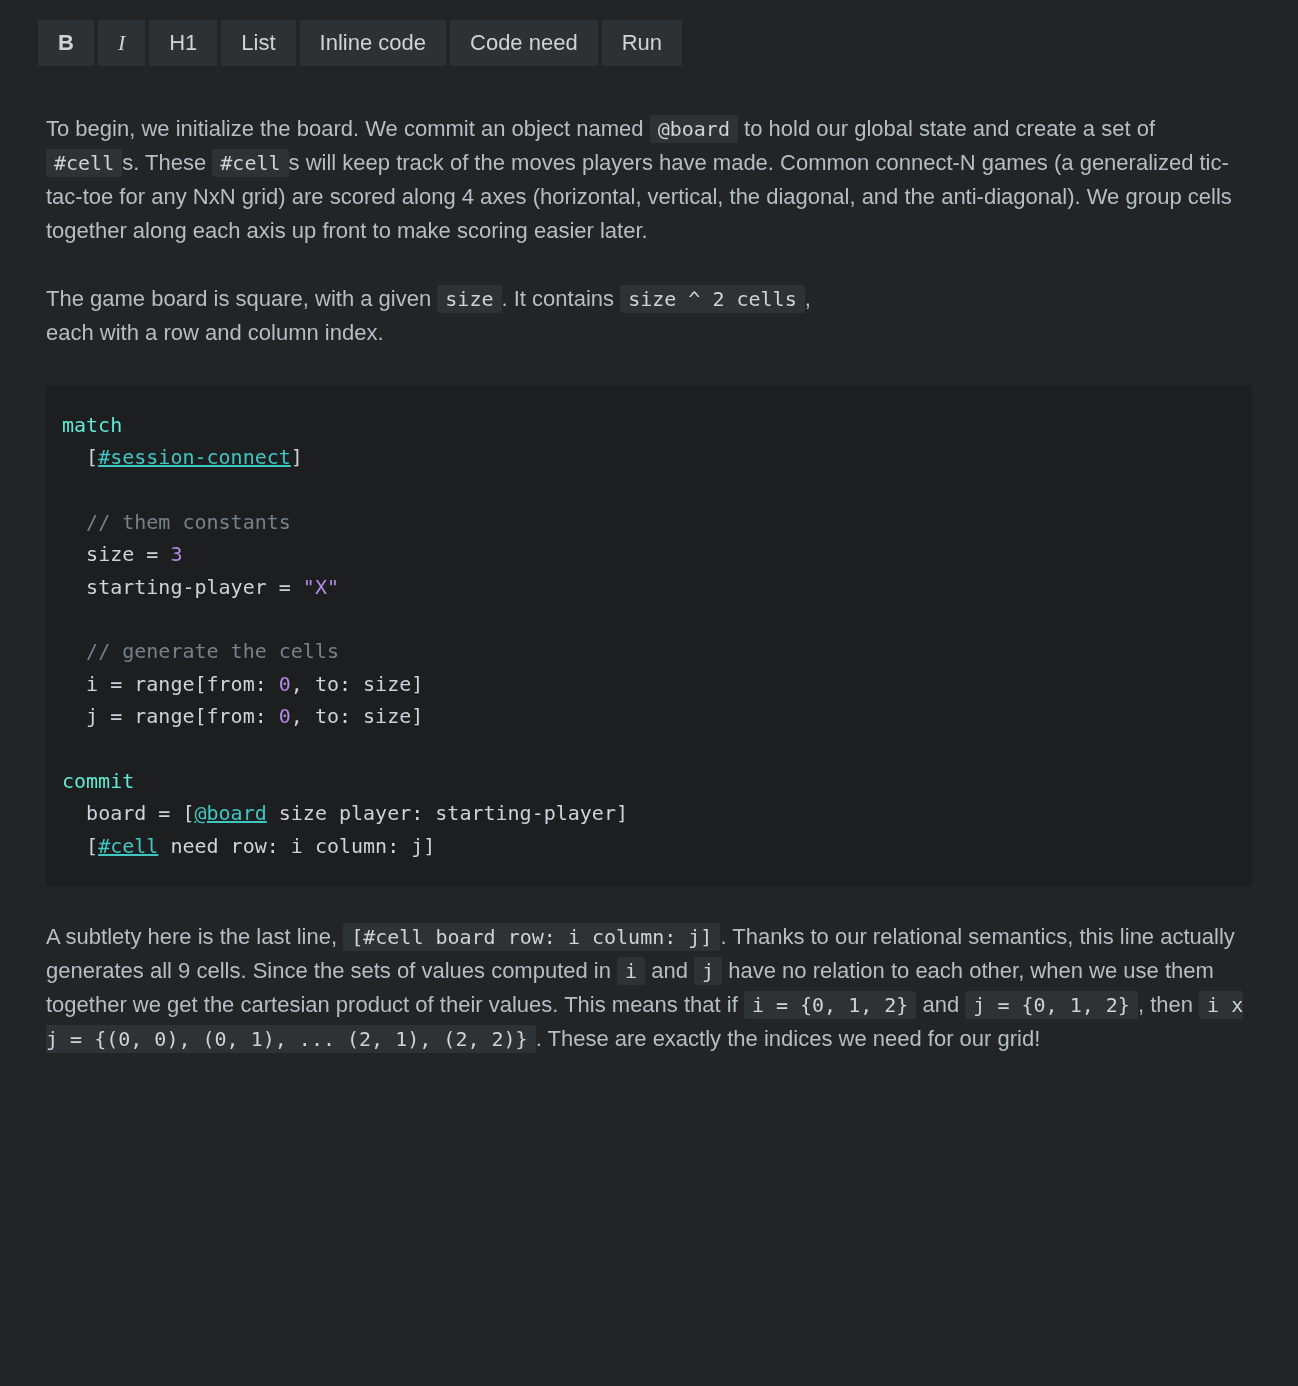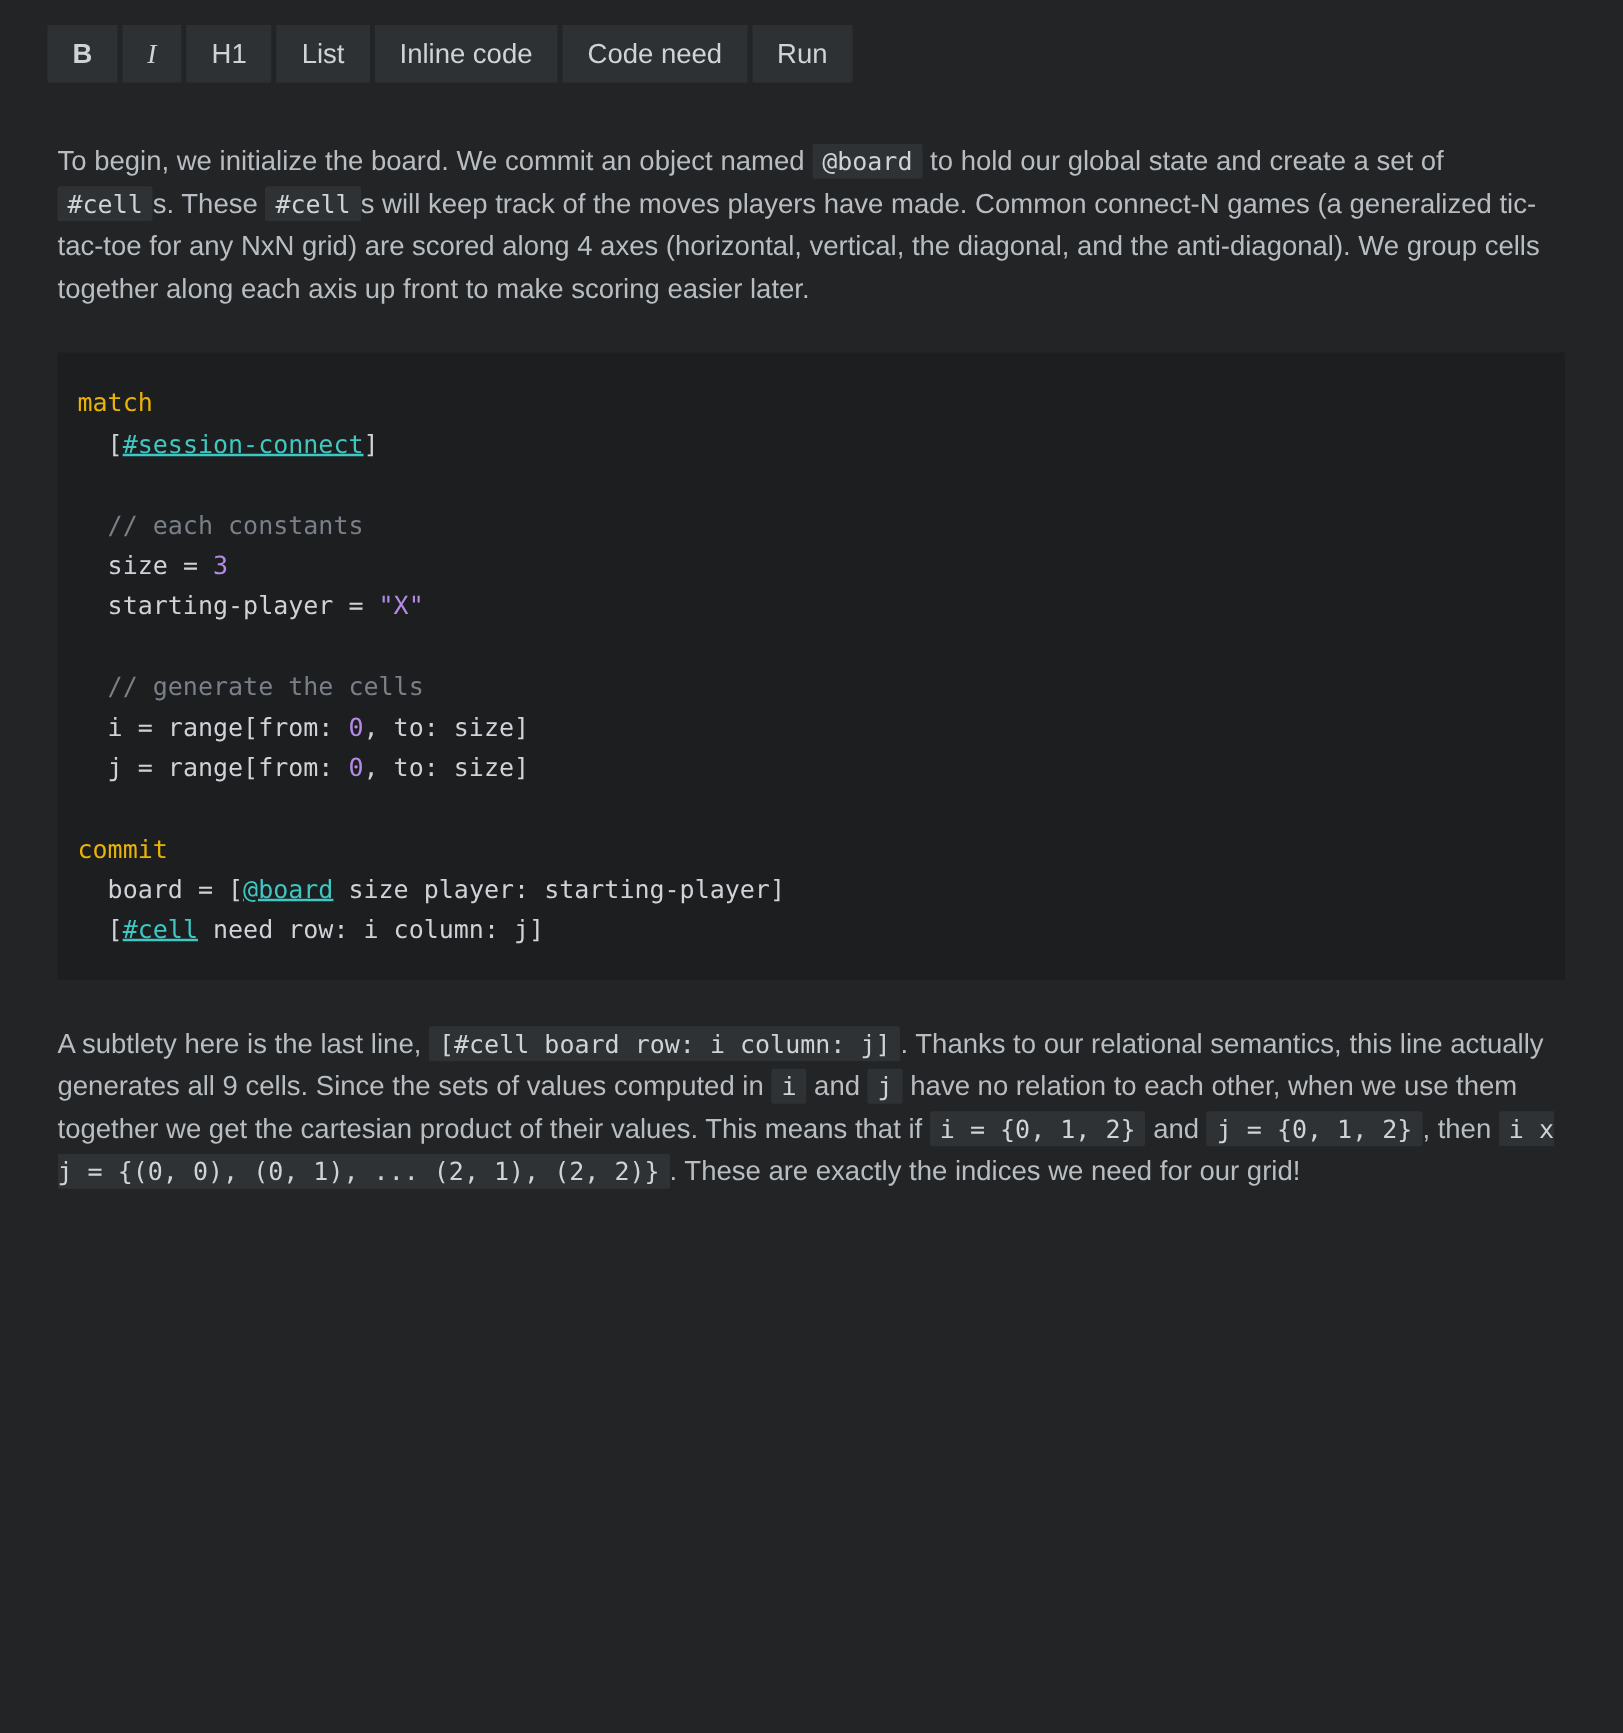--- a/index.html
+++ b/index.html
@@ -48,21 +48,21 @@
   background: #1c1e20;
   padding: 24px 16px 24px 16px;
   margin: 14px 0 34px 0;
   font-family: ui-monospace, SFMono-Regular, Menlo, Consolas, monospace;
   font-size: 20px;
   line-height: 1.62;
   white-space: pre;
   overflow: hidden;
   color: #cfd3d7;
 }
-.tok-kw   { color: #eab308; }
+.tok-kw   { color: #5eead4; }
 .tok-tag  { color: #3fc7c2; text-decoration: underline; }
 .tok-op   { color: #cfd3d7; }
 .tok-num  { color: #b48ae6; }
 .tok-str  { color: #b48ae6; }
 .tok-cmt  { color: #7a8088; }
 .tok-id   { color: #cfd3d7; }
 .tok-attr { color: #cfd3d7; margin-top: 18px; }
 </style>
 </head>
 <body>
@@ -76,25 +76,29 @@
     <button>List</button>
     <button>Inline code</button>
     <button>Code need</button>
     <button>Run</button>
   </div>
 
   <p class="prose">
     <span>To begin, we initialize the board. We commit an object named </span><code class="inline">@board</code><span> to hold our global state and create a set of </span><code class="inline">#cell</code><span>s. These </span><code class="inline">#cell</code><span>s will keep track of the moves players have made. Common connect-N games (a generalized tic-tac-toe for any NxN grid) are scored along 4 axes (horizontal, vertical, the diagonal, and the anti-diagonal). We group cells together along each axis up front to make scoring easier later.</span>
   </p>
 
+  <p class="prose">
+    <span>The game board is square, with a given </span><code class="inline">size</code><span>. It contains </span><code class="inline">size ^ 2 cells</code><span>,</span><br>
+    <span>each with a row and column index.</span>
+  </p>
 
   <pre class="codeblock"><span class="tok-kw">match</span>
   <span class="tok-op">[</span><span class="tok-tag">#session-connect</span><span class="tok-op">]</span>
 
-  <span class="tok-cmt">// each constants</span>
+  <span class="tok-cmt">// them constants</span>
   <span class="tok-id">size</span><span class="tok-op"> = </span><span class="tok-num">3</span>
   <span class="tok-id">starting-player</span><span class="tok-op"> = </span><span class="tok-str">"X"</span>
 
   <span class="tok-cmt">// generate the cells</span>
   <span class="tok-id">i</span><span class="tok-op"> = </span><span class="tok-id">range[from: </span><span class="tok-num">0</span><span class="tok-id">, to: size]</span>
   <span class="tok-id">j</span><span class="tok-op"> = </span><span class="tok-id">range[from: </span><span class="tok-num">0</span><span class="tok-id">, to: size]</span>
 
 <span class="tok-kw">commit</span>
   <span class="tok-id">board</span><span class="tok-op"> = </span><span class="tok-op">[</span><span class="tok-tag">@board</span><span class="tok-attr"> size player: starting-player</span><span class="tok-op">]</span>
   <span class="tok-op">[</span><span class="tok-tag">#cell</span><span class="tok-attr"> need row: i column: j</span><span class="tok-op">]</span></pre>

